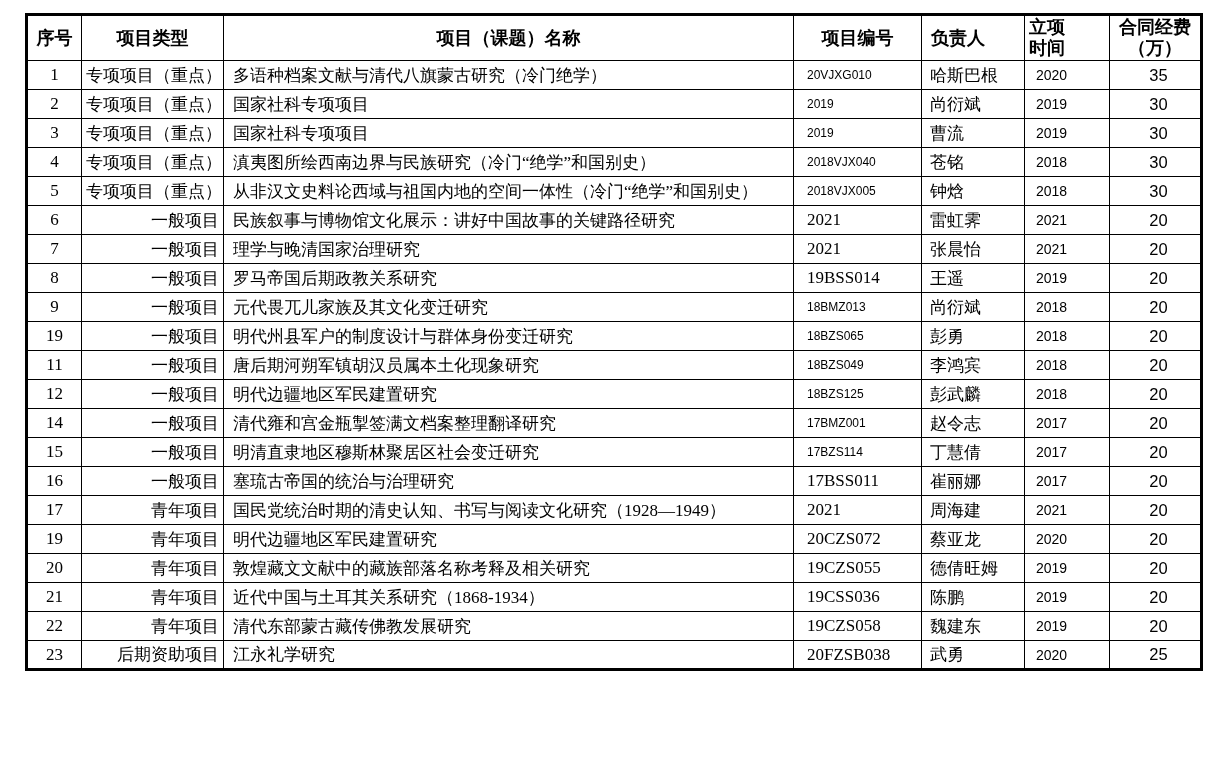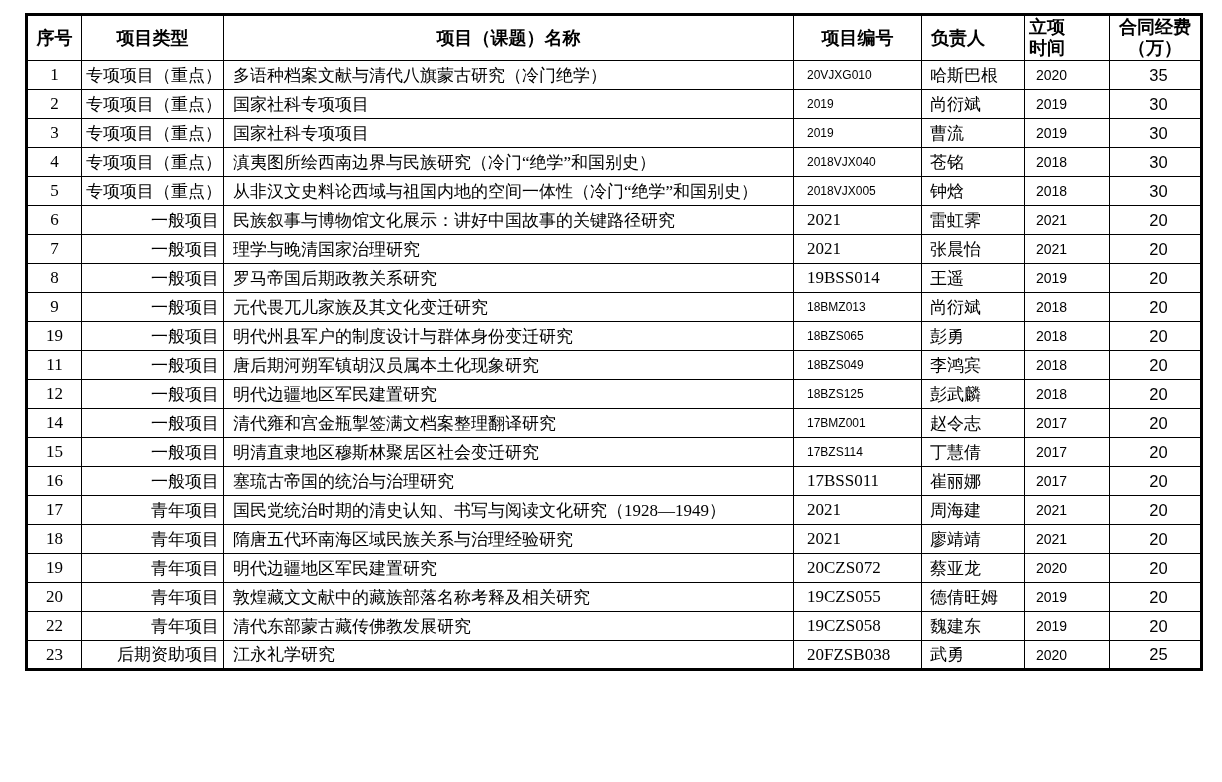--- a/index.html
+++ b/index.html
@@ -233,43 +233,43 @@
         <tr>
       <td class="cell-no">17</td>
       <td class="cell-type">青年项目</td>
       <td class="cell-name">国民党统治时期的清史认知、书写与阅读文化研究（1928—1949）</td>
       <td class="cell-id id-serif">2021</td>
       <td class="cell-leader">周海建</td>
       <td class="cell-year">2021</td>
       <td class="cell-fund">20</td>
     </tr>
         <tr>
-      <td class="cell-no">18</td>
-      <td class="cell-type">青年项目</td>
-      <td class="cell-name">隋唐五代环南海区域民族关系与治理经验研究</td>
-      <td class="cell-id id-serif">2021</td>
-      <td class="cell-leader">廖靖靖</td>
-      <td class="cell-year">2021</td>
-      <td class="cell-fund">20</td>
-    </tr>
-        <tr>
       <td class="cell-no">19</td>
       <td class="cell-type">青年项目</td>
       <td class="cell-name">明代边疆地区军民建置研究</td>
       <td class="cell-id id-serif">20CZS072</td>
       <td class="cell-leader">蔡亚龙</td>
       <td class="cell-year">2020</td>
       <td class="cell-fund">20</td>
     </tr>
         <tr>
       <td class="cell-no">20</td>
       <td class="cell-type">青年项目</td>
       <td class="cell-name">敦煌藏文文献中的藏族部落名称考释及相关研究</td>
       <td class="cell-id id-serif">19CZS055</td>
       <td class="cell-leader">德倩旺姆</td>
+      <td class="cell-year">2019</td>
+      <td class="cell-fund">20</td>
+    </tr>
+        <tr>
+      <td class="cell-no">21</td>
+      <td class="cell-type">青年项目</td>
+      <td class="cell-name">近代中国与土耳其关系研究（1868-1934）</td>
+      <td class="cell-id id-serif">19CSS036</td>
+      <td class="cell-leader">陈鹏</td>
       <td class="cell-year">2019</td>
       <td class="cell-fund">20</td>
     </tr>
         <tr>
       <td class="cell-no">22</td>
       <td class="cell-type">青年项目</td>
       <td class="cell-name">清代东部蒙古藏传佛教发展研究</td>
       <td class="cell-id id-serif">19CZS058</td>
       <td class="cell-leader">魏建东</td>
       <td class="cell-year">2019</td>

